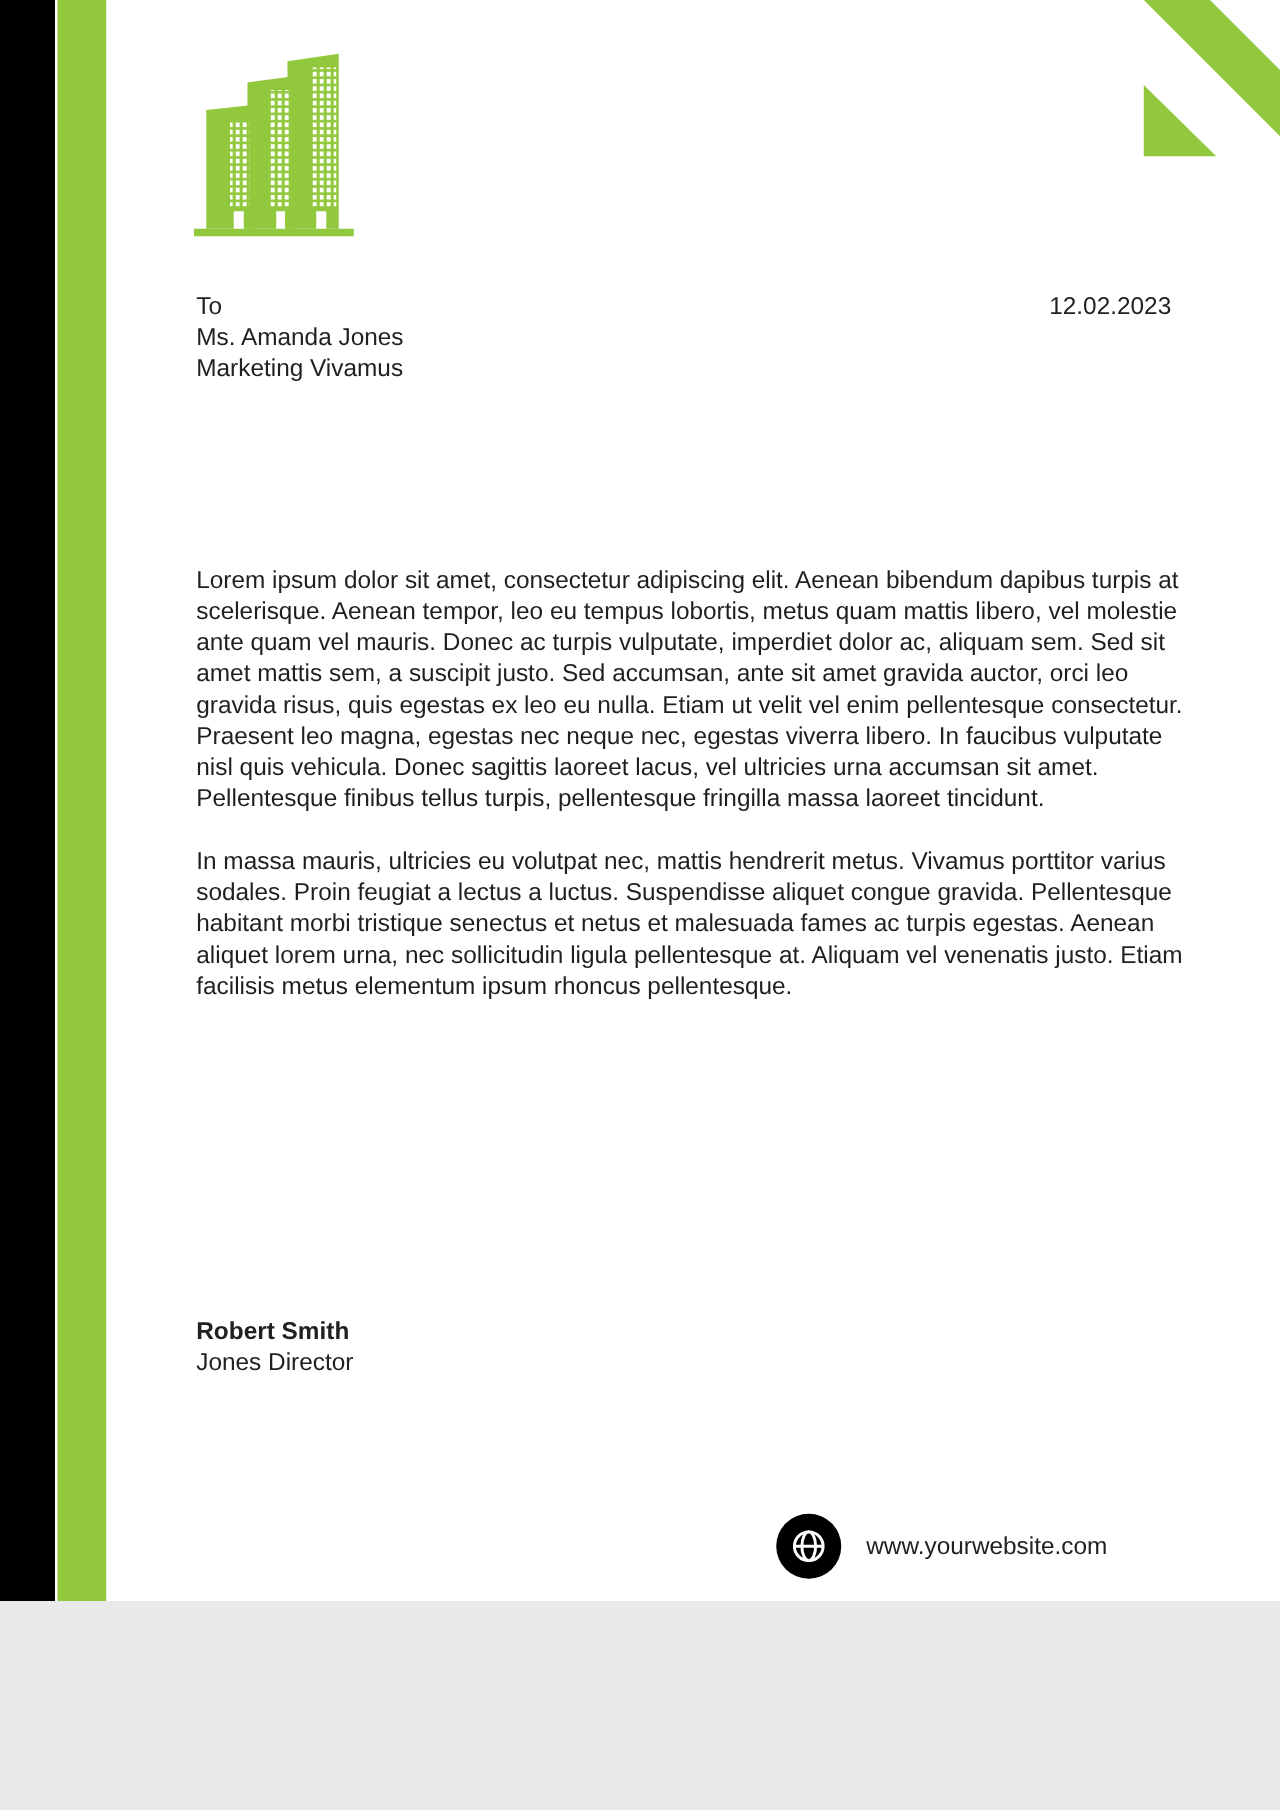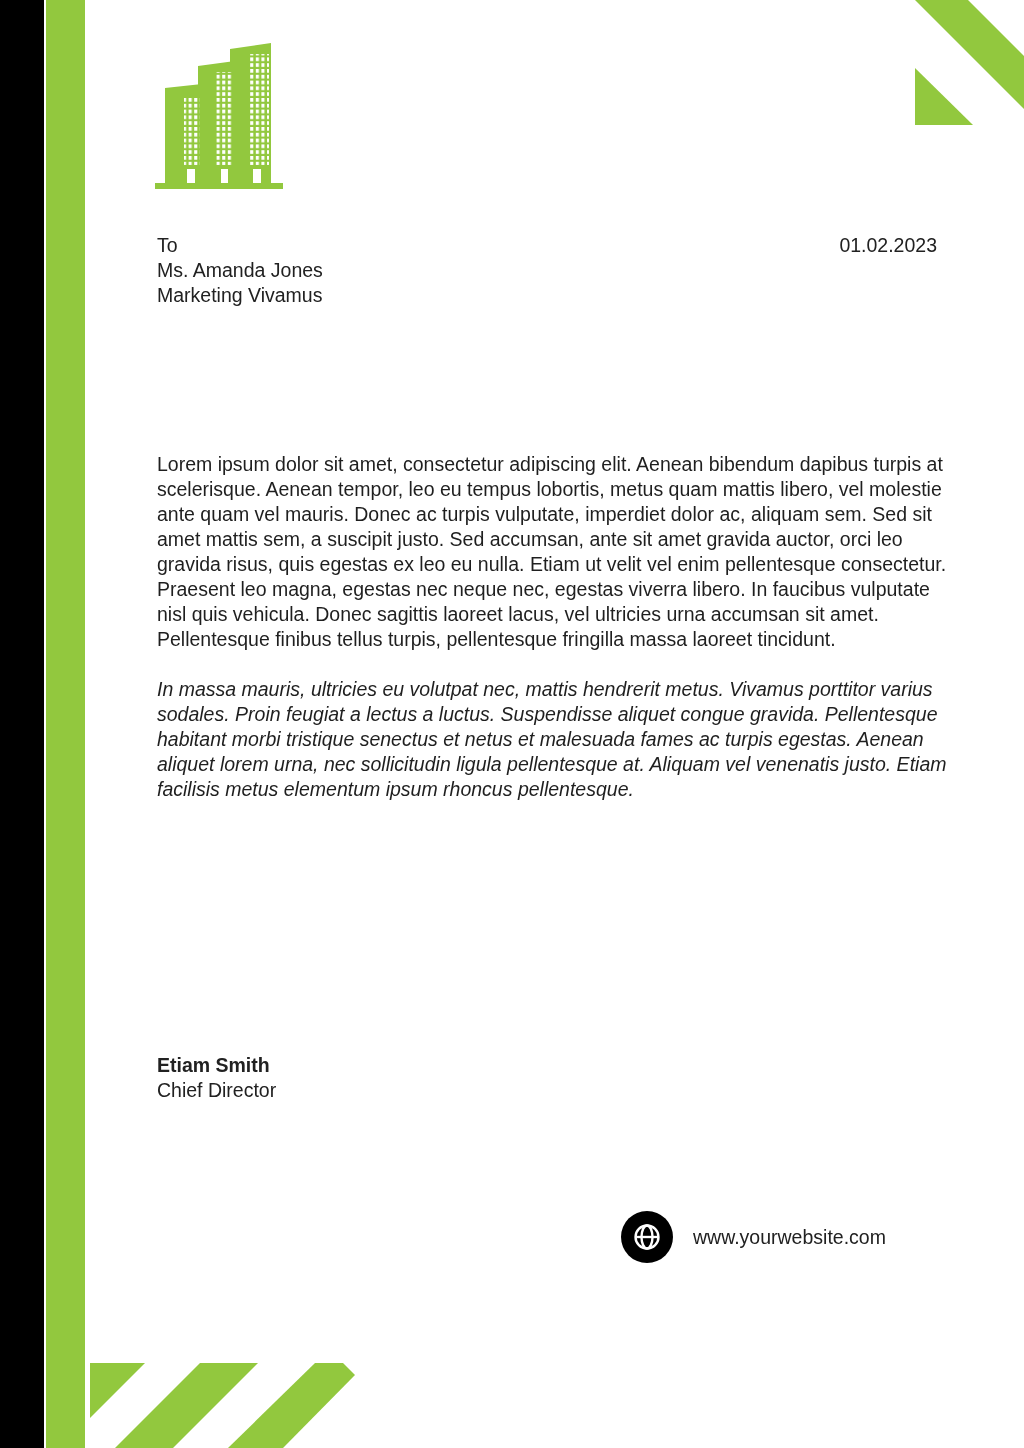--- a/index.html
+++ b/index.html
@@ -1,30 +1,30 @@
 <!DOCTYPE html>
 <html><head>
 <meta charset="utf-8">
 <style>
   html,body{margin:0;padding:0;background:#e9e9e9;}
   .page{
-    position:relative;width:1024px;height:1448px;background:#ffffff;
+    position:relative;width:1024px;height:1281px;background:#ffffff;
     overflow:hidden;font-family:"Liberation Sans",sans-serif;color:#1f1f1f;
   }
   .bar{position:absolute;top:0;height:100%;}
   .bar-black{left:0;width:44px;background:#000000;}
   .bar-green{left:46px;width:39px;background:#92C83E;}
   .deco{position:absolute;left:0;top:0;width:1024px;height:1448px;pointer-events:none;}
   .logo{position:absolute;left:155px;top:40px;width:134px;height:152px;}
   .to-block{position:absolute;left:157px;top:233px;font-size:19.5px;line-height:25px;color:#212121;}
   .to-block .bold{font-weight:400;}
   .date{position:absolute;right:87px;top:233px;font-size:19.5px;line-height:25px;color:#212121;text-align:right;}
   .body-text{position:absolute;left:157px;top:452px;width:790px;font-size:19.5px;line-height:25px;color:#1f1f1f;}
   .body-text p{margin:0 0 4px 0;}
-  .body-text p + p{margin-top:25px;font-style:italic;}
+  .body-text p + p{margin-top:25px;}
   .signature{position:absolute;left:157px;top:1053px;font-size:19.5px;line-height:25px;color:#212121;}
   .signature .bold{font-weight:700;}
   .contact{position:absolute;left:621px;top:1211px;display:flex;flex-direction:column;gap:16px;}
   .contact-row{display:flex;align-items:center;gap:20px;height:52px;}
   .contact-bubble{width:52px;height:52px;border-radius:50%;background:#000;display:flex;align-items:center;justify-content:center;flex:0 0 auto;}
   .contact-text{font-size:19.5px;color:#212121;}
 </style>
 </head>
 <body>
 
@@ -66,30 +66,30 @@
       <rect x="98" y="129" width="8" height="14"></rect>
     </g>
   </svg>
 
   <div class="to-block">
     <div>To</div>
     <div class="bold">Ms. Amanda Jones</div>
     <div>Marketing Vivamus</div>
   </div>
 
-  <div class="date">01.02.2023</div>
+  <div class="date">12.02.2023</div>
 
   <div class="body-text">
     <p>Lorem ipsum dolor sit amet, consectetur adipiscing elit. Aenean bibendum dapibus turpis at scelerisque. Aenean tempor, leo eu tempus lobortis, metus quam mattis libero, vel molestie ante quam vel mauris. Donec ac turpis vulputate, imperdiet dolor ac, aliquam sem. Sed sit amet mattis sem, a suscipit justo. Sed accumsan, ante sit amet gravida auctor, orci leo gravida risus, quis egestas ex leo eu nulla. Etiam ut velit vel enim pellentesque consectetur. Praesent leo magna, egestas nec neque nec, egestas viverra libero. In faucibus vulputate nisl quis vehicula. Donec sagittis laoreet lacus, vel ultricies urna accumsan sit amet. Pellentesque finibus tellus turpis, pellentesque fringilla massa laoreet tincidunt.</p>
     <p>In massa mauris, ultricies eu volutpat nec, mattis hendrerit metus. Vivamus porttitor varius sodales. Proin feugiat a lectus a luctus. Suspendisse aliquet congue gravida. Pellentesque habitant morbi tristique senectus et netus et malesuada fames ac turpis egestas. Aenean aliquet lorem urna, nec sollicitudin ligula pellentesque at. Aliquam vel venenatis justo. Etiam facilisis metus elementum ipsum rhoncus pellentesque.</p>
   </div>
 
   <div class="signature">
-    <div class="bold">Etiam Smith</div>
-    <div>Chief Director</div>
+    <div class="bold">Robert Smith</div>
+    <div>Jones Director</div>
   </div>
 
   <div class="contact">
 
     <div class="contact-row">
       <div class="contact-bubble">
         <svg width="30" height="30" viewBox="0 0 24 24" fill="none" stroke="#ffffff" stroke-width="1.9">
           <circle cx="12" cy="12" r="9.2"></circle>
           <ellipse cx="12" cy="12" rx="4.4" ry="9.2"></ellipse>
           <line x1="2.8" y1="12" x2="21.2" y2="12"></line>

